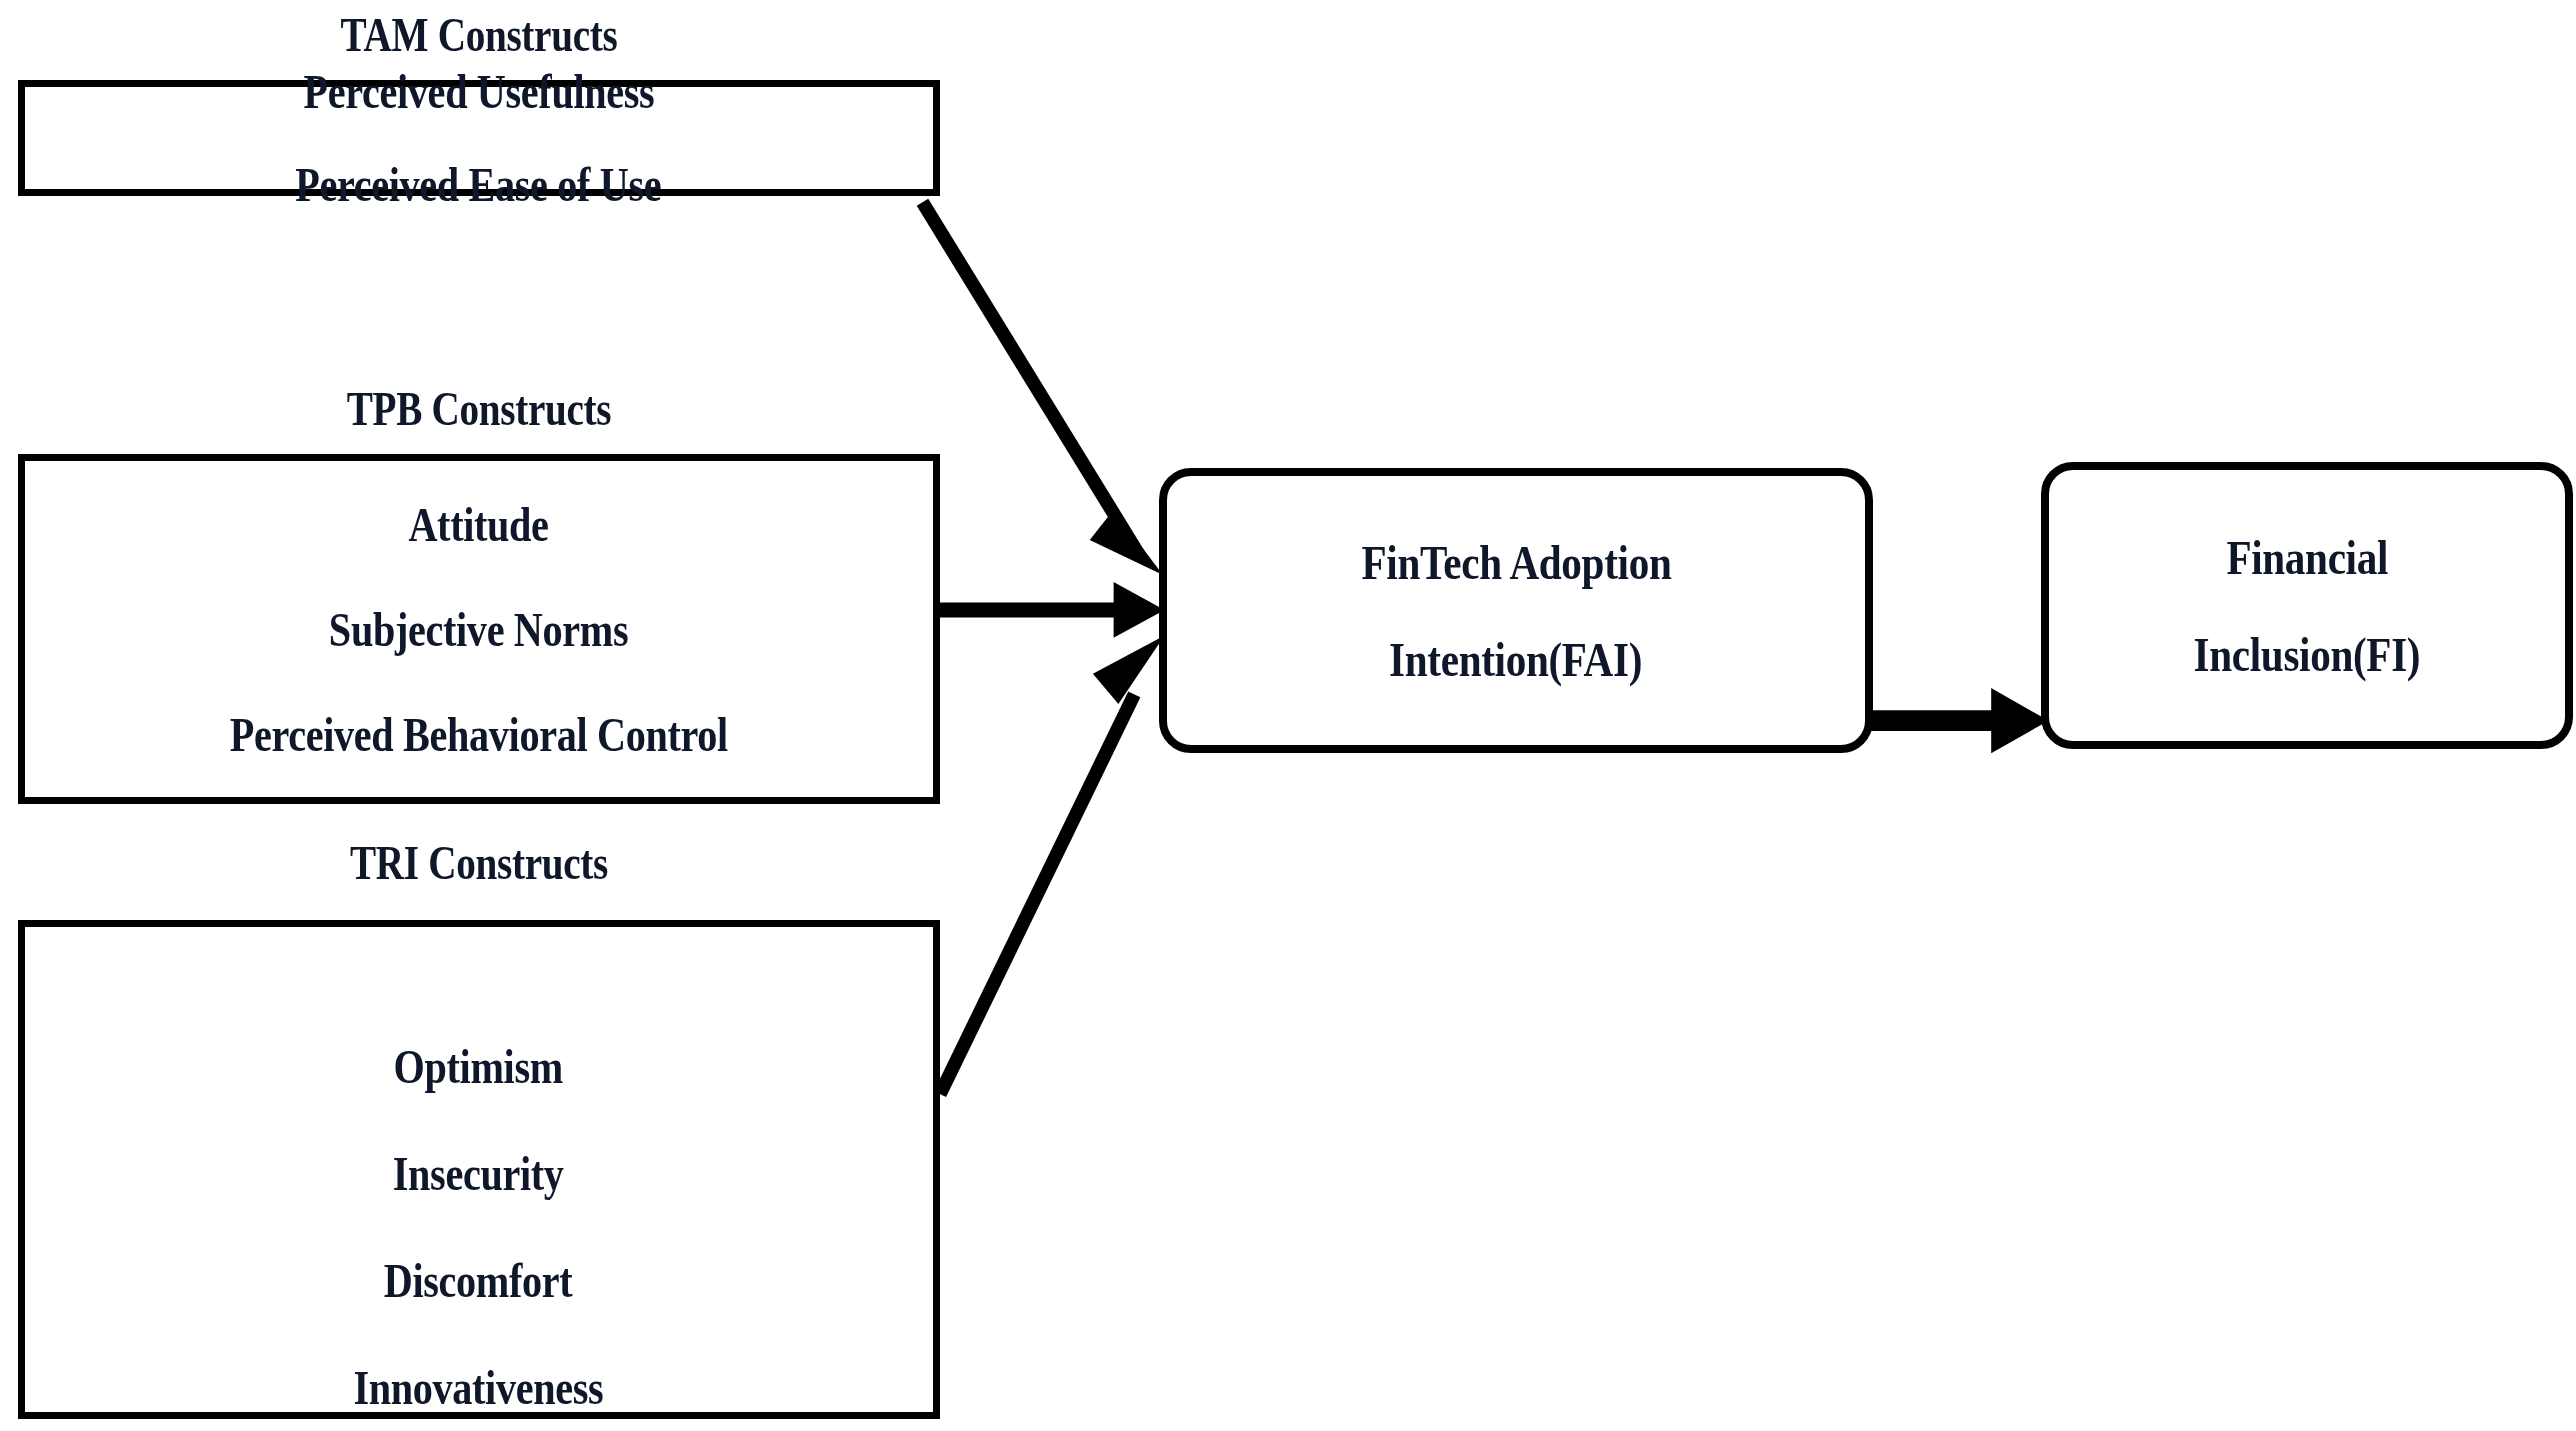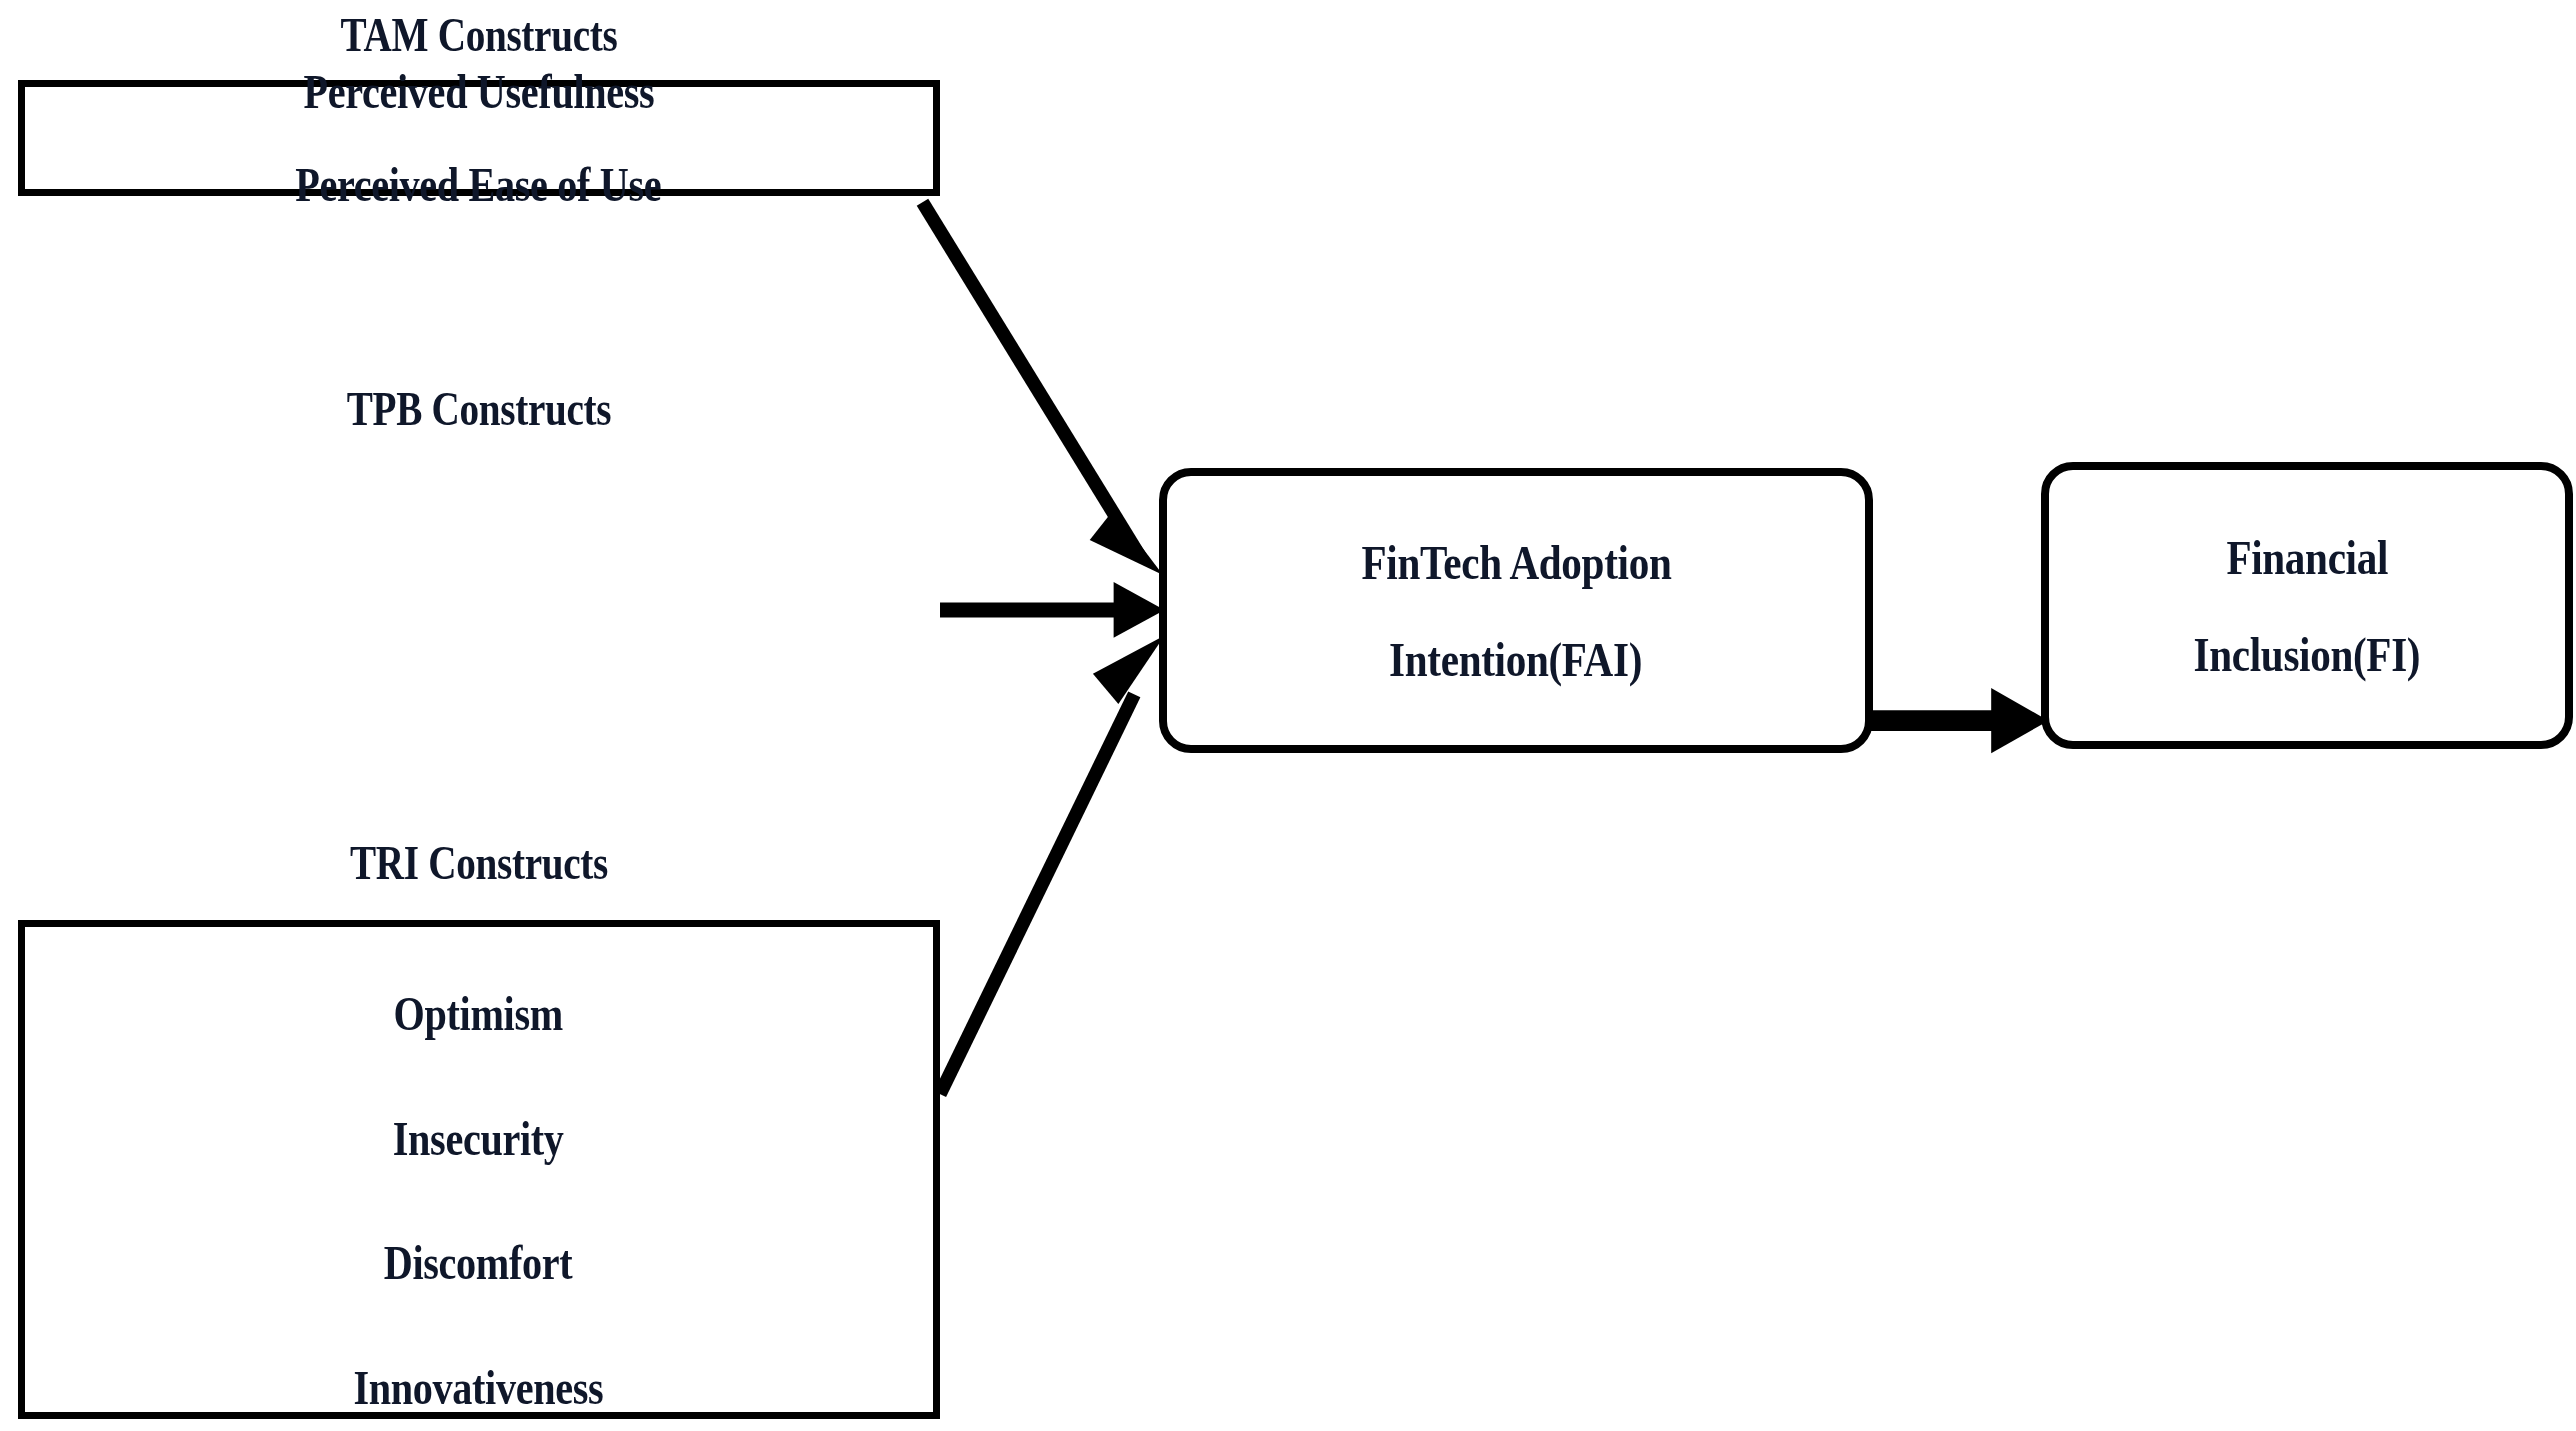--- a/index.html
+++ b/index.html
@@ -93,24 +93,29 @@
 
   <div class="group-heading" style="left:17.5px; top:9.6px; width:922px;">TAM Constructs</div>
 
   <div class="construct-box" style="left:17.5px; top:80px; width:922px; height:116px;">
     <div class="construct-item" style="margin-bottom:22px;">Perceived Usefulness</div>
     <div class="construct-item" style="margin-top:22px;">Perceived Ease of Use</div>
   </div>
 
   <div class="group-heading" style="left:17.5px; top:384px; width:922px;">TPB Constructs</div>
 
+  <div class="construct-box" style="left:17.5px; top:454px; width:922px; height:350px;">
+    <div class="construct-item" style="margin-bottom:56px;">Attitude</div>
+    <div class="construct-item">Subjective Norms</div>
+    <div class="construct-item" style="margin-top:56px;">Perceived Behavioral Control</div>
+  </div>
 
   <div class="group-heading" style="left:17.5px; top:838px; width:922px;">TRI Constructs</div>
 
-  <div class="construct-box" style="left:17.5px; top:920px; width:922px; height:499px; justify-content:space-between; padding-top:62px;">
+  <div class="construct-box" style="left:17.5px; top:920px; width:922px; height:499px; justify-content:flex-end; padding-top:62px;">
     <div class="construct-item" style="margin-bottom:58px;">Optimism</div>
     <div class="construct-item" style="margin-bottom:58px;">Insecurity</div>
     <div class="construct-item" style="margin-bottom:58px;">Discomfort</div>
     <div class="construct-item">Innovativeness</div>
   </div>
 
   <div class="round-box" style="left:2041px; top:462px; width:532px; height:287px;">
     <div class="round-line" style="margin-bottom:24px;">Financial</div>
     <div class="round-line" style="margin-top:24px;">Inclusion(FI)</div>
   </div>

